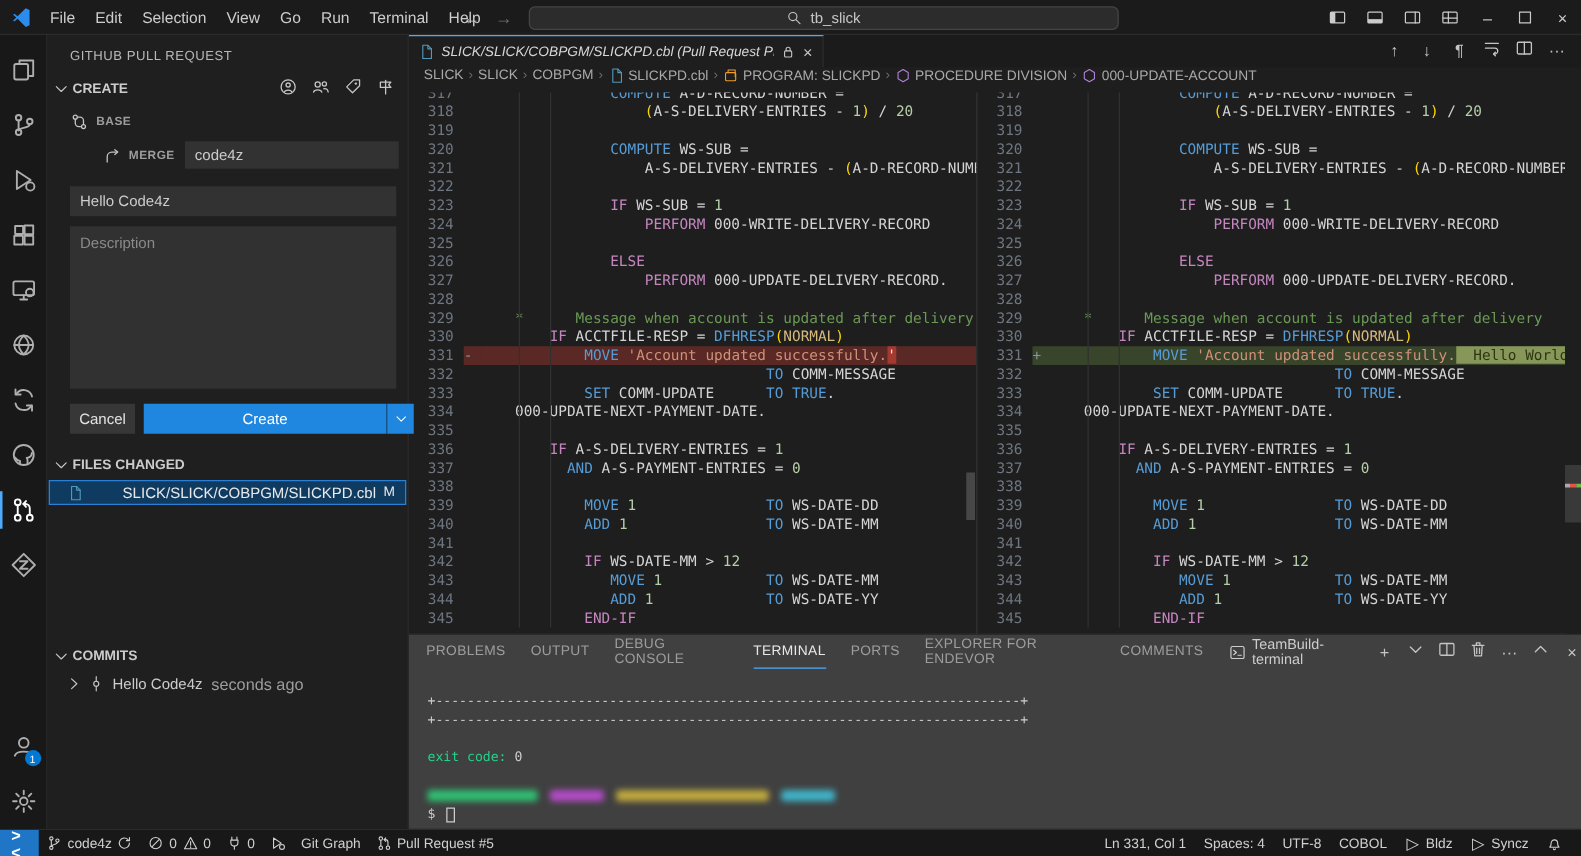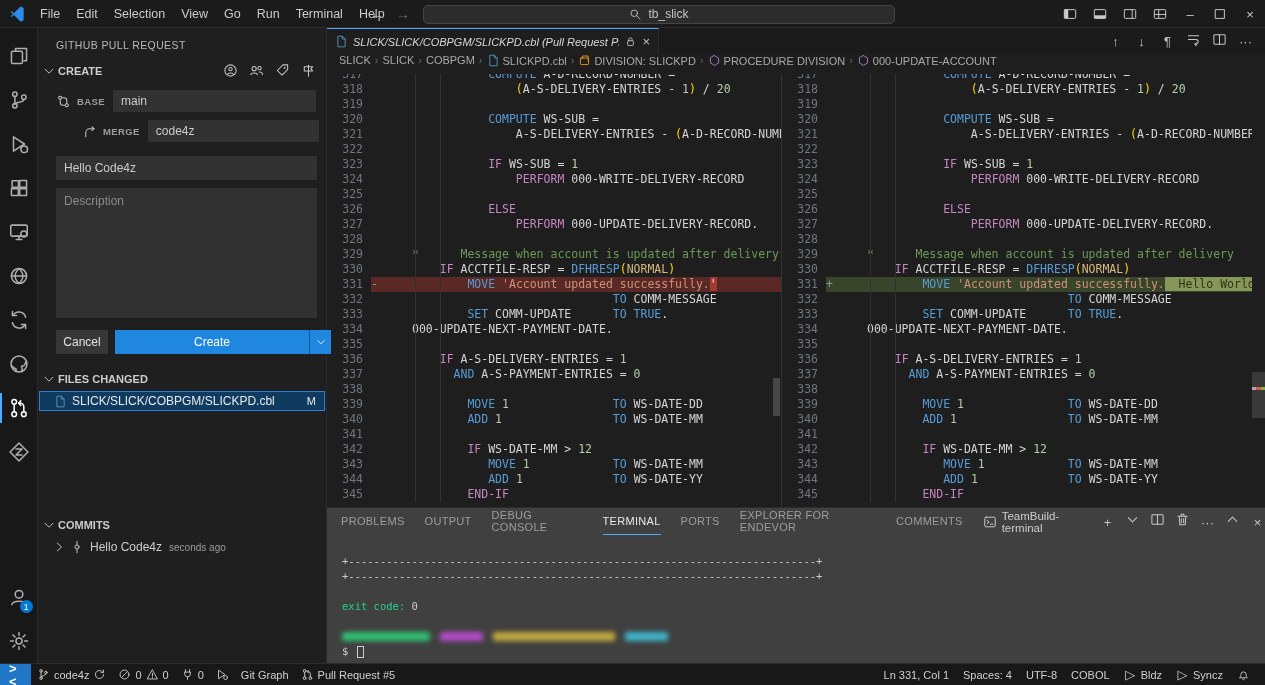--- a/index.html
+++ b/index.html
@@ -55,28 +55,28 @@
   .desc-input { width:261px; height:130px; background:#313131; border:none; outline:none; resize:none; color:#cccccc; font-size:12px; padding:6px 8px; font-family:"Liberation Sans",sans-serif; }
   .desc-input::placeholder { color:#8a8a8a; }
   .btn-row { display:flex; margin-top:9px; width:275px; }
   .btn-cancel { width:52px; height:24px; background:#373737; border:none; color:#e3e3e3; font-size:12px; font-family:"Liberation Sans",sans-serif; }
   .btn-create { flex:1; height:24px; margin-left:7px; background:#1f87e0; border:none; color:#ffffff; font-size:12px; font-family:"Liberation Sans",sans-serif; }
   .btn-create-chev { width:22px; height:24px; background:#1f87e0; border:none; border-left:1px solid rgba(0,0,0,.35); color:#fff; display:flex; align-items:center; justify-content:center; }
   .btn-create-chev .ic { width:12px; height:12px; }
   .files-section { margin-top:14px; }
   .file-row { display:flex; align-items:center; height:20px; margin:1px 1px; padding:0 8px 0 14px; background:#103b61; border:1px solid #2b7fd4; color:#e8e8e8; }
   .file-row .ic { width:13px; height:13px; margin-right:5px; color:#519aba; }
-  .file-path { font-size:12px; white-space:nowrap; overflow:hidden; flex:1; }
+  .file-path { font-size:12px; white-space:nowrap; overflow:hidden; flex:1;text-align:right; }
   .file-status { font-size:11px; color:#e6e6e6; margin-left:6px; }
   .commits-section { position:absolute; left:0; right:0; top:486px; }
   .commit-row { display:flex; align-items:center; height:22px; padding-left:14px; color:#cccccc; }
   .commit-row .chev { width:14px; height:14px; color:#c5c5c5; margin-right:4px; }
   .commit-row .cic { width:14px; height:14px; color:#c5c5c5; margin-right:6px; }
   .commit-msg { font-size:12px; }
-  .commit-time { font-size:10px; color:#9d9d9d; margin-left:7px; }
+  .commit-time { font-size:13px; color:#9d9d9d; margin-left:7px; }
 
   
   .editor-col { flex:1; display:flex; flex-direction:column; min-width:0; }
   .tabbar { height:26px; background:#1b1b1b; display:flex; align-items:stretch; }
   .tab { display:flex; align-items:center; gap:5px; padding:0 8px; background:#1e1e1e; border-right:1px solid #2b2b2b; border-top:1px solid #4daafc; max-width:332px; }
   .tab .ic { width:13px; height:13px; color:#519aba; }
   .tab-title { font-size:11px; font-style:italic; color:#d7d7d7; white-space:nowrap; overflow:hidden; }
   .tab .lock { color:#c5c5c5; }
   .tab .closex { color:#c5c5c5; font-size:13px; font-style:normal; }
   .editor-actions { margin-left:auto; display:flex; align-items:center; gap:11px; padding-right:12px; color:#c5c5c5; }
@@ -371,21 +371,20 @@
       <div class="form">
         <div class="frow">
           <span class="ic">
               <svg viewBox="0 0 16 16">
                 <circle cx="4.5" cy="4" r="1.7"></circle>
                 <circle cx="11.5" cy="12" r="1.7"></circle>
                 <path d="M4.5 5.8V9a3 3 0 0 0 3 3H9M11.5 10.2V7a3 3 0 0 0-3-3H7"></path>
               </svg>
             </span>
           <span class="flabel">BASE</span>
-          <input class="finput" value="main" style="">
         </div>
         <div class="frow merge-row">
           <span class="ic">
               <svg viewBox="0 0 16 16">
                 <path d="M4 13.5V9a4 4 0 0 1 4-4h4.5"></path>
                 <path d="M10.5 3l2.5 2-2.5 2"></path>
               </svg>
             </span>
           <span class="flabel">MERGE</span>
           <input class="finput" value="code4z" style="">
@@ -517,21 +516,21 @@
             <span>SLICKPD.cbl</span>
           </span>
           <span class="crumb-sep">›</span>
           <span class="crumb">
             <span class="ic ic-class" style="width: 13px; height: 13px;">
               <svg viewBox="0 0 16 16">
                 <rect x="3" y="5" width="10" height="8" rx="1"></rect>
                 <path d="M5.5 5V2.5h7V9"></path>
               </svg>
             </span>
-            <span>DIVISION: SLICKPD</span>
+            <span>PROGRAM: SLICKPD</span>
           </span>
           <span class="crumb-sep">›</span>
           <span class="crumb">
             <span class="ic ic-method" style="width: 13px; height: 13px;">
               <svg viewBox="0 0 16 16">
                 <path d="M8 2l5 3v6l-5 3-5-3V5z"></path>
               </svg>
             </span>
             <span>PROCEDURE DIVISION</span>
           </span>

